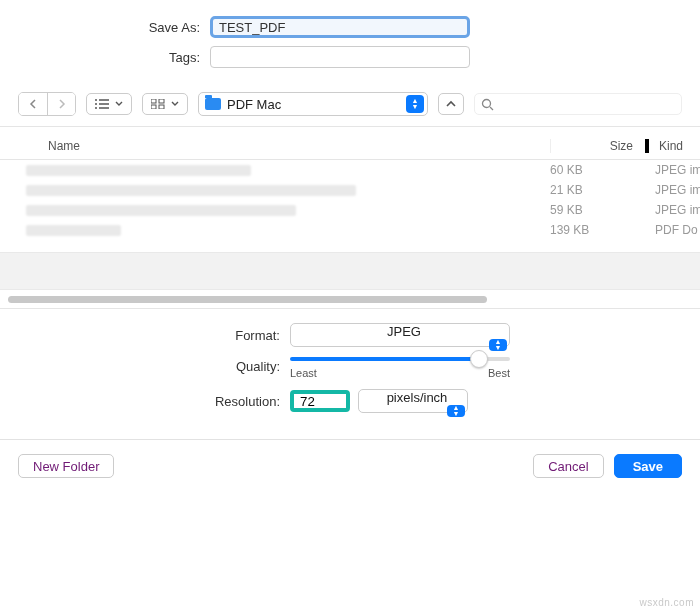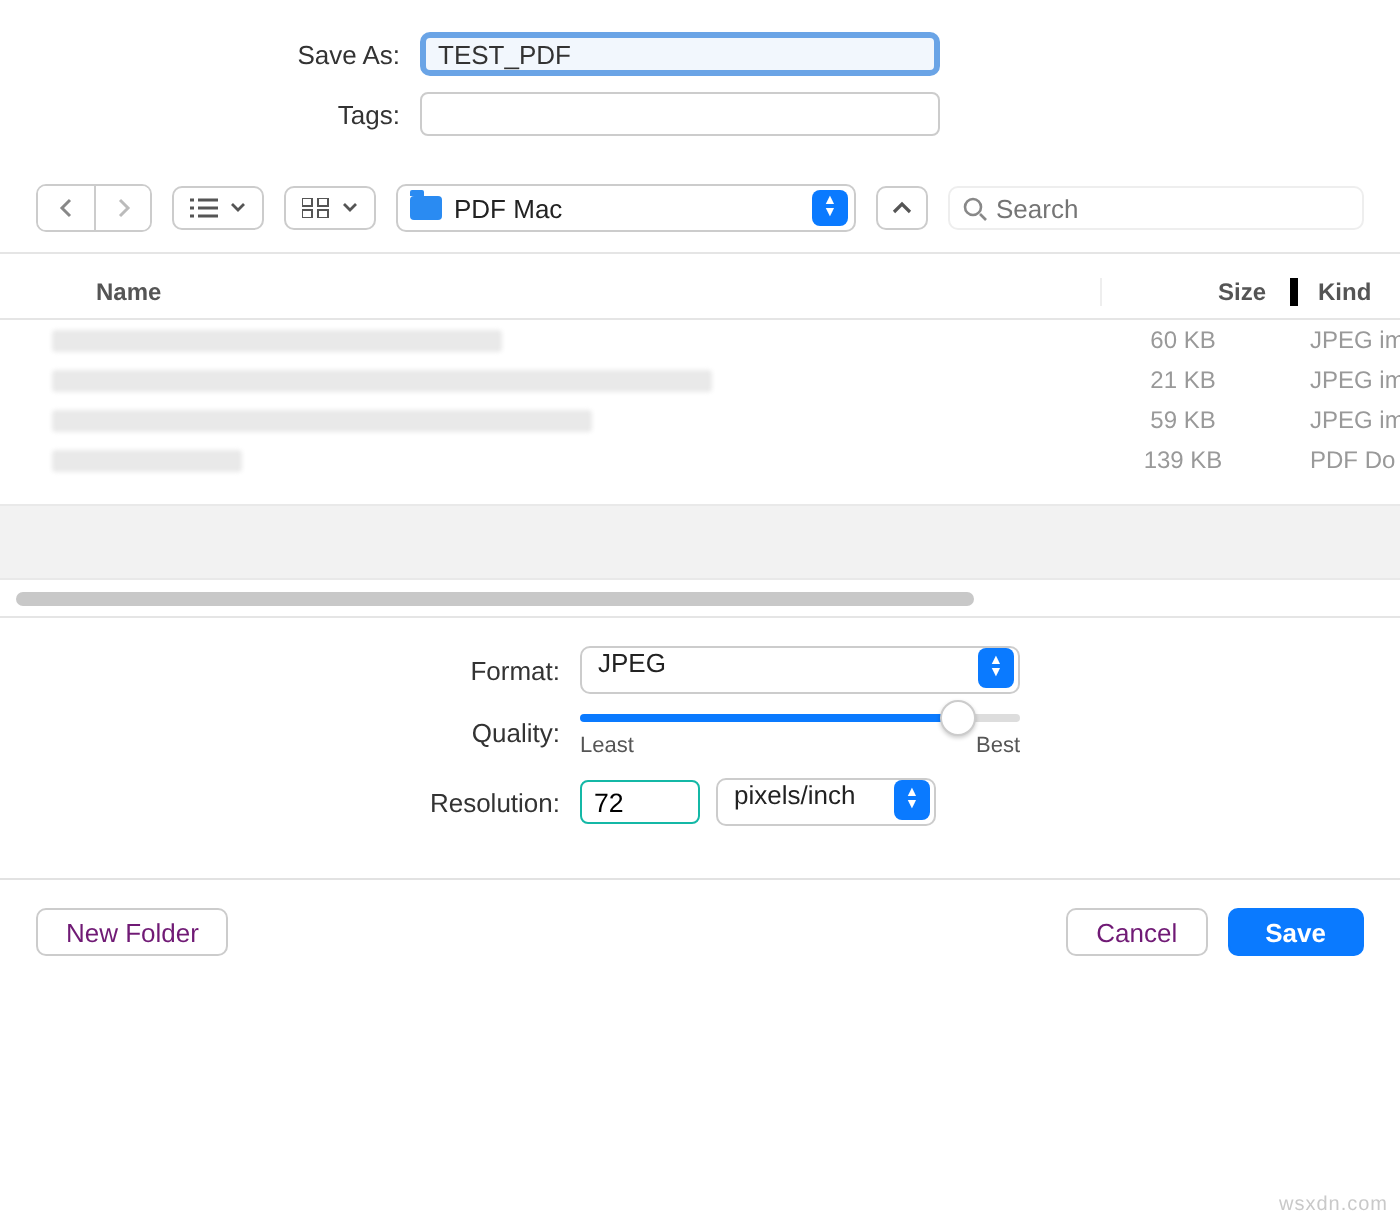--- a/index.html
+++ b/index.html
@@ -20,47 +20,47 @@
     .folder-icon { width: 16px; height: 12px; margin: 0 6px; background: #2a8bf2; border-radius: 2px; position: relative; }
     .folder-icon::before { content: ""; position: absolute; top: -3px; left: 0; width: 7px; height: 3px; background: #2a8bf2; border-radius: 1px 1px 0 0; }
     .location-select .loc-text { flex: 1; font-size: 13px; color: #222; }
     .location-select .stepper { width: 18px; height: 18px; background: #0a7aff; border-radius: 4px; color: #fff; display: flex; flex-direction: column; align-items: center; justify-content: center; font-size: 7px; margin-right: 3px; line-height: 6px; }
     .round-btn { border: 1px solid #ccc; border-radius: 5px; width: 26px; height: 22px; display: flex; align-items: center; justify-content: center; background: #fff; cursor: pointer; color: #555; }
     .search-box { flex: 1; display: flex; align-items: center; border: none; border-radius: 5px; height: 22px; padding: 0 6px; color: #999; background: #fff; border: 1px solid #eee; }
     .search-box input { border: none; outline: none; flex: 1; font-size: 13px; color: #333; background: transparent; }
 
     .divider { border-top: 1px solid #e5e5e5; }
 
-    .columns { display: flex; padding: 12px 0 6px 0; border-bottom: 1px solid #e5e5e5; color: #555; font-size: 12px; font-weight: bold; }
+    .columns { display: flex; padding: 12px 0 6px 0; border-bottom: 1px solid #e5e5e5; color: #555; font-size: 12px; }
     .col-name { flex: 1; padding-left: 48px; }
     .col-size { width: 95px; text-align: right; padding-right: 12px; border-left: 1px solid #eee; }
     .col-kind { width: 55px; padding-left: 10px; border-left: 4px solid #000000; }
 
     .file-list { }
     .file-row { display: flex; align-items: center; height: 20px; font-size: 12px; color: #999; }
     .file-row .blur { margin-left: 26px; height: 11px; border-radius: 2px; background: #e9e9e9; filter: blur(1px); }
-    .file-row .fsize { width: 95px; text-align: center; padding-right: 12px; }
+    .file-row .fsize { width: 95px; text-align: left; padding-right: 12px; }
     .file-row .fkind { width: 55px; padding-left: 10px; white-space: nowrap; overflow: hidden; }
     .file-row .fname-col { flex: 1; display: flex; align-items: center; }
 
     .gap-band { height: 38px; background: #f2f2f2; margin-top: 12px; border-top: 1px solid #e9e9e9; border-bottom: 1px solid #e9e9e9; }
     .scroll-track { height: 18px; display: flex; align-items: center; padding: 0 8px; }
     .scroll-thumb { height: 7px; width: 70%; background: #c8c8c8; border-radius: 4px; }
 
     .options { padding: 14px 20px 16px 20px; }
     .opt-row { display: flex; align-items: center; margin-bottom: 10px; }
     .opt-label { width: 270px; text-align: right; padding-right: 10px; color: #333; }
-    .select { border: 1px solid #ccc; border-radius: 5px; height: 24px; display: flex; background: #fff; position: relative; padding-left: 8px; }
+    .select { border: 1px solid #ccc; border-radius: 5px; height: 24px; display: flex; align-items: center; background: #fff; position: relative; padding-left: 8px; flex-direction: column; }
     .select .stepper { width: 18px; height: 20px; background: #0a7aff; border-radius: 4px; color: #fff; display: flex; flex-direction: column; align-items: center; justify-content: center; font-size: 7px; margin-left: auto; margin-right: 2px; line-height: 6px; }
     .format-select { width: 220px; }
     .slider-wrap { width: 220px; position: relative; }
     .slider-track { height: 4px; background: linear-gradient(to right, #0a7aff 0 86%, #ddd 86% 100%); border-radius: 2px; position: relative; }
     .slider-thumb { position: absolute; top: -7px; left: 86%; transform: translateX(-50%); width: 18px; height: 18px; border-radius: 50%; background: #fff; border: 1px solid #ccc; box-shadow: 0 1px 2px rgba(0,0,0,0.2); }
     .slider-labels { display: flex; justify-content: space-between; font-size: 11px; color: #555; margin-top: 6px; width: 220px; }
-    .res-input { width: 60px; height: 22px; border: 1px solid #14b8a6; border-radius: 4px; padding: 0 6px; margin-right: 8px; }
+    .res-input { width: 60px; height: 22px; border: 4px solid #14b8a6; border-radius: 4px; padding: 0 6px; margin-right: 8px; }
     .unit-select { width: 110px; }
 
     .footer { border-top: 1px solid #e2e2e2; padding: 14px 18px; display: flex; align-items: center; background: #fff; }
     .btn { border: 1px solid #ccc; border-radius: 5px; height: 24px; padding: 0 14px; background: #fff; color: #701a75; font-size: 13px; cursor: pointer; }
     .btn-primary { background: #0a7aff; border-color: #0a7aff; color: #fff; padding: 0 18px; font-weight: bold; }
     .spacer { flex: 1; }
 
     .watermark { position: absolute; bottom: 2px; right: 6px; font-size: 10px; color: #c9c9c9; letter-spacing: 0.5px; }
   </style>
 </head>
@@ -117,21 +117,20 @@
   <div class="round-btn">
     <svg width="10" height="8" viewBox="0 0 10 8">
         <path d="M1 6l4-4 4 4" fill="none" stroke="#555" stroke-width="1.6"></path>
       </svg>
   </div>
   <div class="search-box">
     <svg width="13" height="13" viewBox="0 0 13 13" style="margin-right:4px">
         <circle cx="5.5" cy="5.5" r="4" fill="none" stroke="#888" stroke-width="1.3"></circle>
         <line x1="9" y1="9" x2="12" y2="12" stroke="#888" stroke-width="1.3"></line>
       </svg>
-    <input placeholder="Search" style="">
   </div>
 </div>
 
 <div class="divider"></div>
 
 <div>
   <div class="columns">
     <div class="col-name">Name</div>
     <div class="col-size">Size</div>
     <div class="col-kind">Kind</div>

